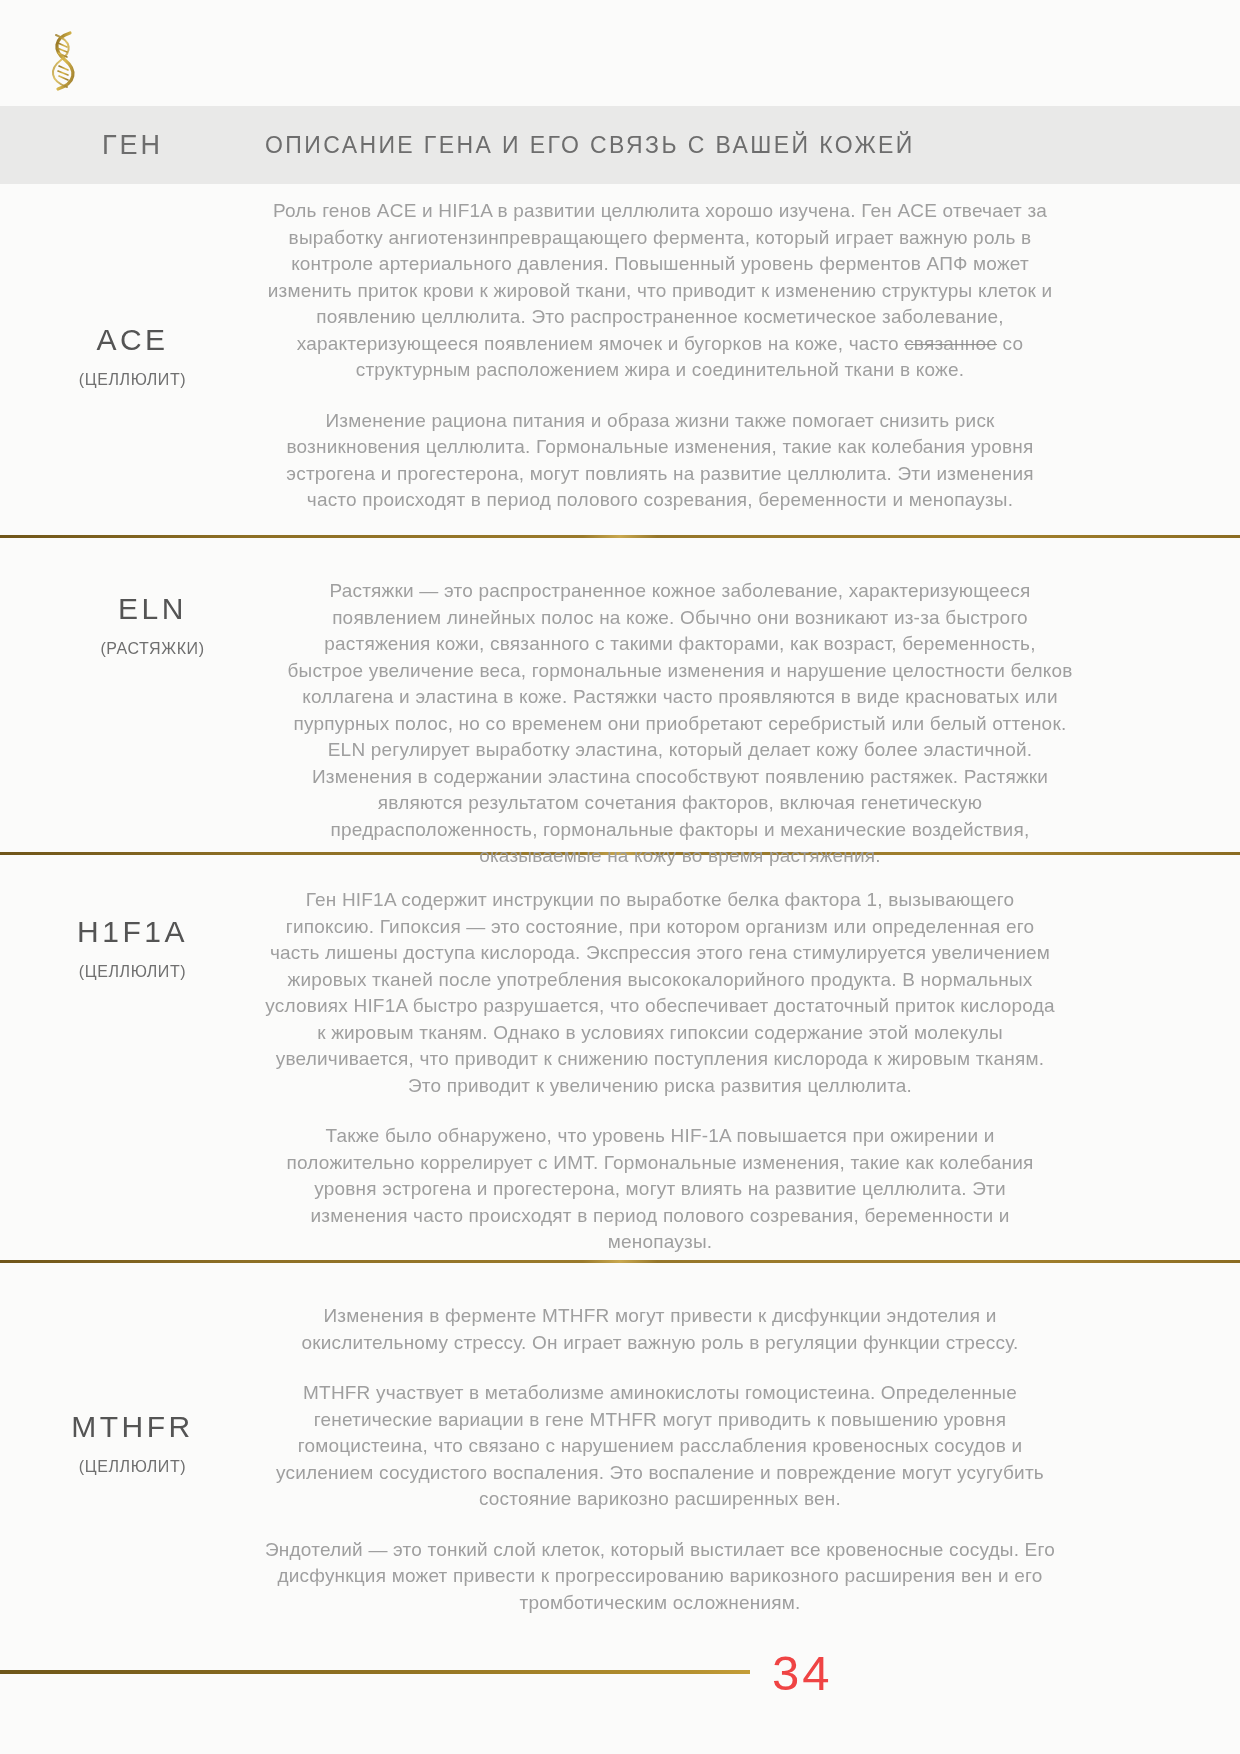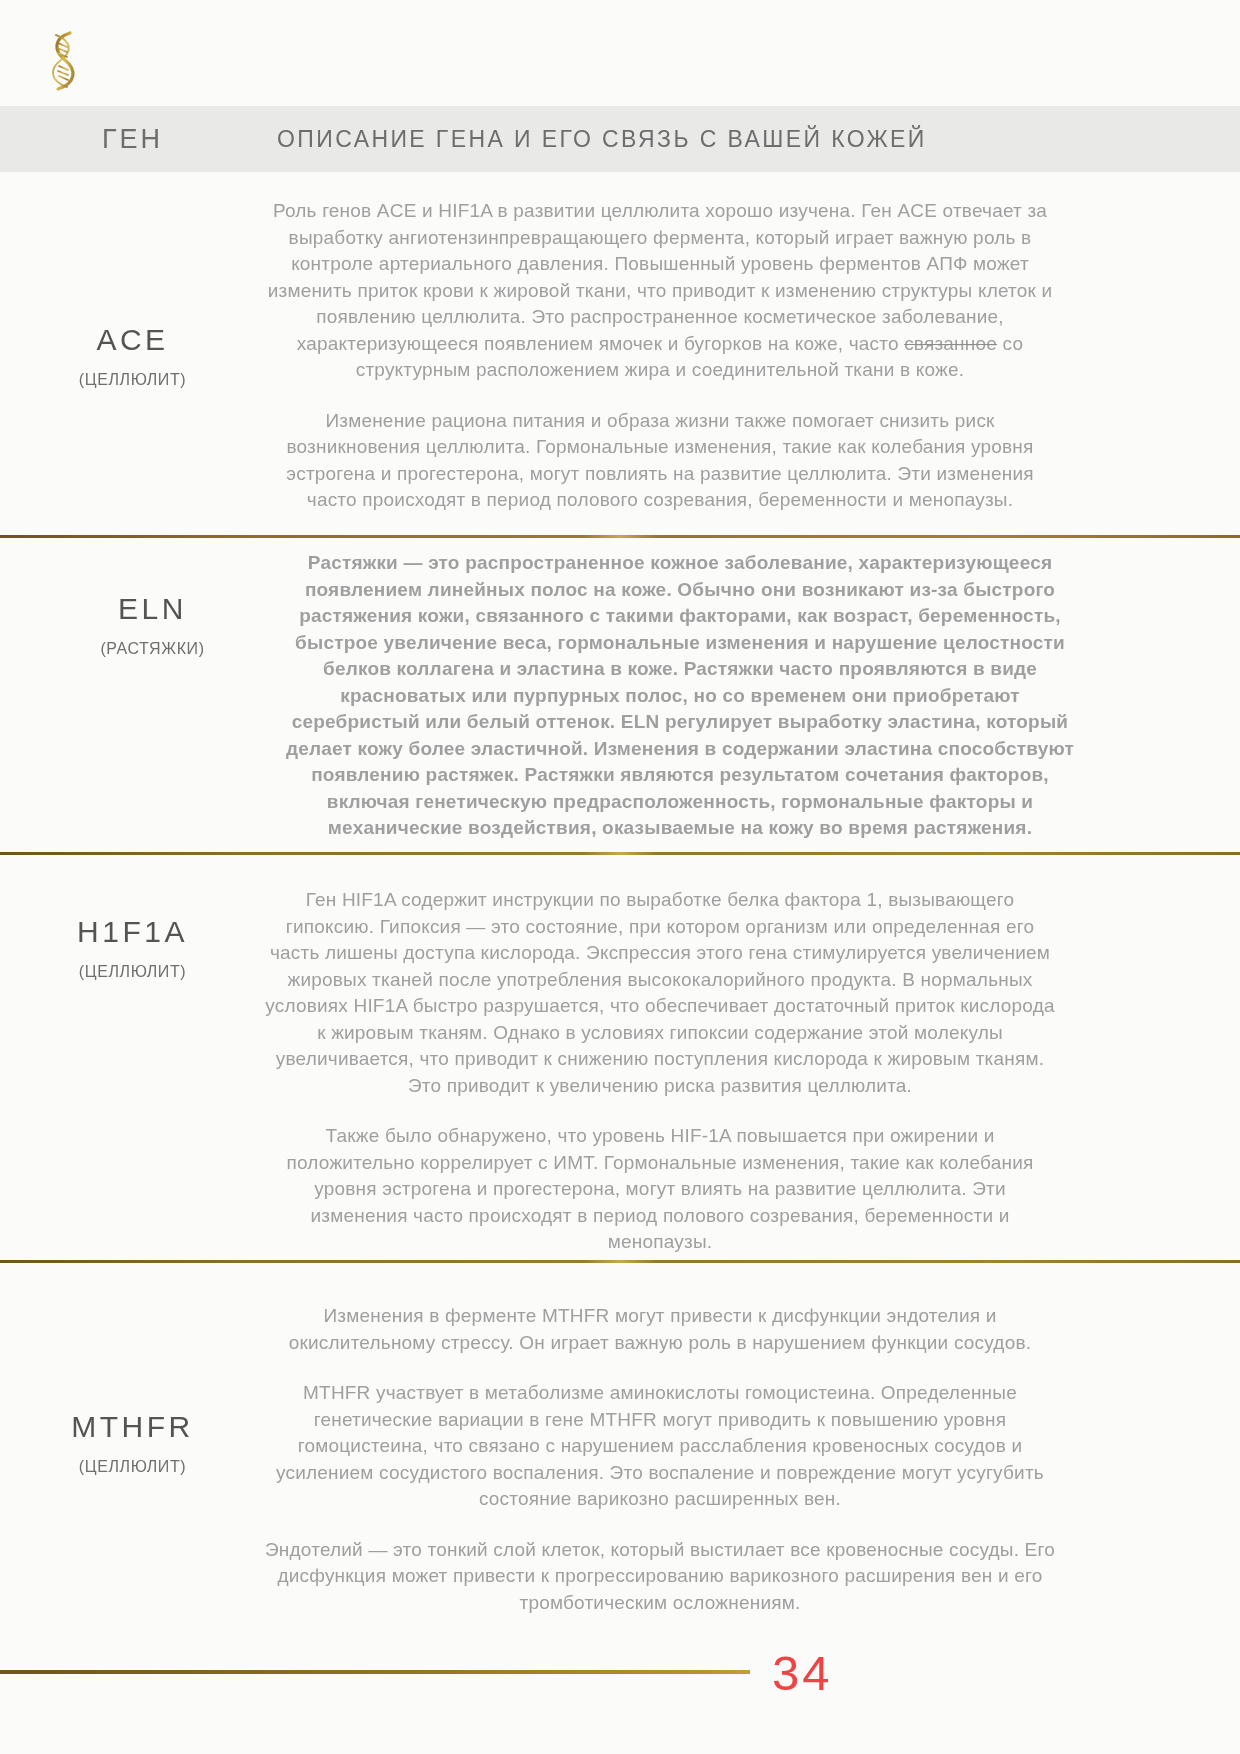--- a/index.html
+++ b/index.html
@@ -8,23 +8,23 @@
     width:1240px;height:1754px;
     margin:0 auto;
     background:#fbfbfa;
     font-family:"Liberation Sans", sans-serif;
     overflow:hidden;
   }
   
   .logo{position:absolute;left:46px;top:30px;width:34px;height:62px;}
   
   .header-bar{
-    position:absolute;top:106px;left:0;right:0;height:66px;
+    position:absolute;top:106px;left:0;right:0;height:78px;
     background:#e9e9e8;
-    display:flex;align-items:center;gap:12px;
+    display:flex;align-items:center;
   }
   .header-gene-col{
     width:265px;text-align:center;
     font-size:27px;font-weight:300;letter-spacing:3px;color:#6d6d6d;
   }
   .header-desc-col{
     flex:1;
     font-size:23px;font-weight:300;letter-spacing:2.4px;color:#6d6d6d;
     white-space:nowrap;
   }
@@ -51,21 +51,21 @@
   }
   .desc-cell p{margin:0 0 24px 0;}
   .desc-cell p:last-child{margin-bottom:0;}
   .strike{text-decoration:line-through;text-decoration-thickness:1px;text-decoration-color:#8d8d8d;}
   
   .row-ace   {height:363px;}
   .row-eln   {height:314px;}
   .row-h1f1a {height:405px;}
   .row-mthfr {height:400px;}
   .row-ace   .desc-cell{padding-top:26px;}
-  .row-eln   .desc-cell{padding-top:12px;font-weight:bold;}
+  .row-eln   .desc-cell{padding-top:40px;}
   .row-h1f1a .desc-cell{padding-top:32px;}
   .row-mthfr .desc-cell{padding-top:40px;}
   .row-ace   .gene-cell{transform:translateY(2px);}
   .row-eln   .gene-cell{transform:translateY(-70px);padding-left:20px;}
   .row-h1f1a .gene-cell{transform:translateY(-110px);}
   .row-mthfr .gene-cell{transform:translateY(-20px);}
   
   .sep{
     height:3px;width:100%;
     background:linear-gradient(90deg,
@@ -147,21 +147,21 @@
     </section>
 
     <div class="sep"></div>
 
     <section class="row row-mthfr">
       <div class="gene-cell">
         <div class="gene-name">MTHFR</div>
         <div class="gene-subtitle">(ЦЕЛЛЮЛИТ)</div>
       </div>
       <div class="desc-cell">
-        <p>Изменения в ферменте MTHFR могут привести к дисфункции эндотелия и окислительному стрессу. Он играет важную роль в нарушением функции сосудов.</p>
+        <p>Изменения в ферменте MTHFR могут привести к дисфункции эндотелия и окислительному стрессу. Он играет важную роль в регуляции функции стрессу.</p>
         <p>MTHFR участвует в метаболизме аминокислоты гомоцистеина. Определенные генетические вариации в гене MTHFR могут приводить к повышению уровня гомоцистеина, что связано с нарушением расслабления кровеносных сосудов и усилением сосудистого воспаления. Это воспаление и повреждение могут усугубить состояние варикозно расширенных вен.</p>
         <p>Эндотелий — это тонкий слой клеток, который выстилает все кровеносные сосуды. Его дисфункция может привести к прогрессированию варикозного расширения вен и его тромботическим осложнениям.</p>
       </div>
     </section>
 
   </div>
 
   <div class="footer-line"></div>
   <div class="page-number">34</div>
 

